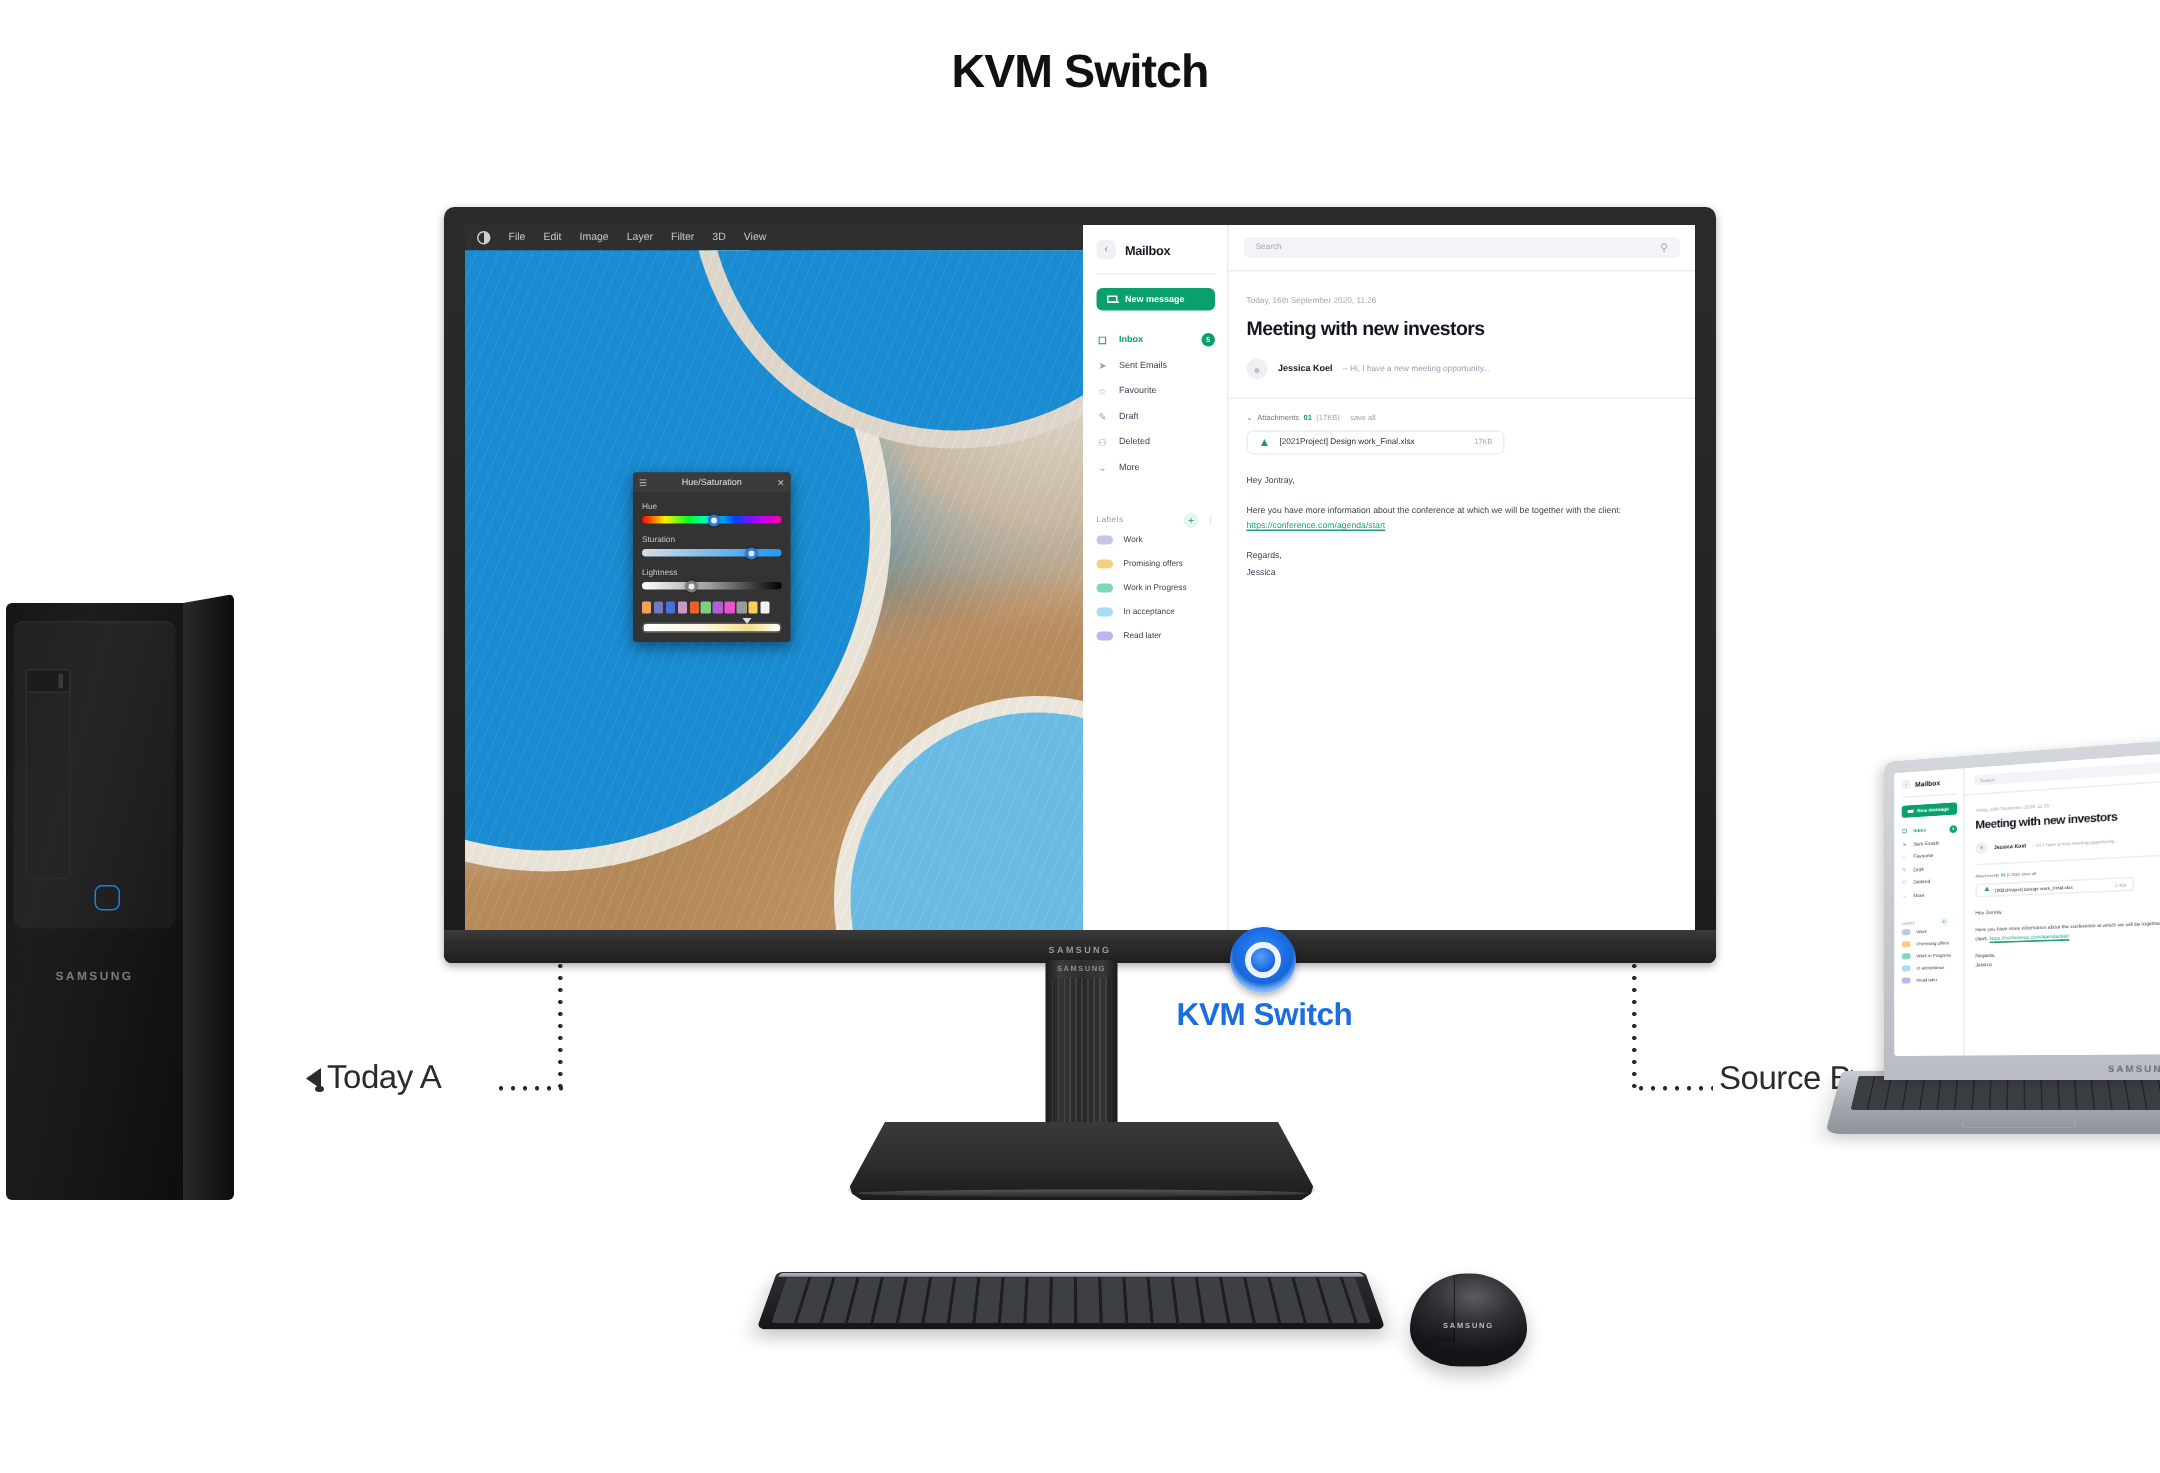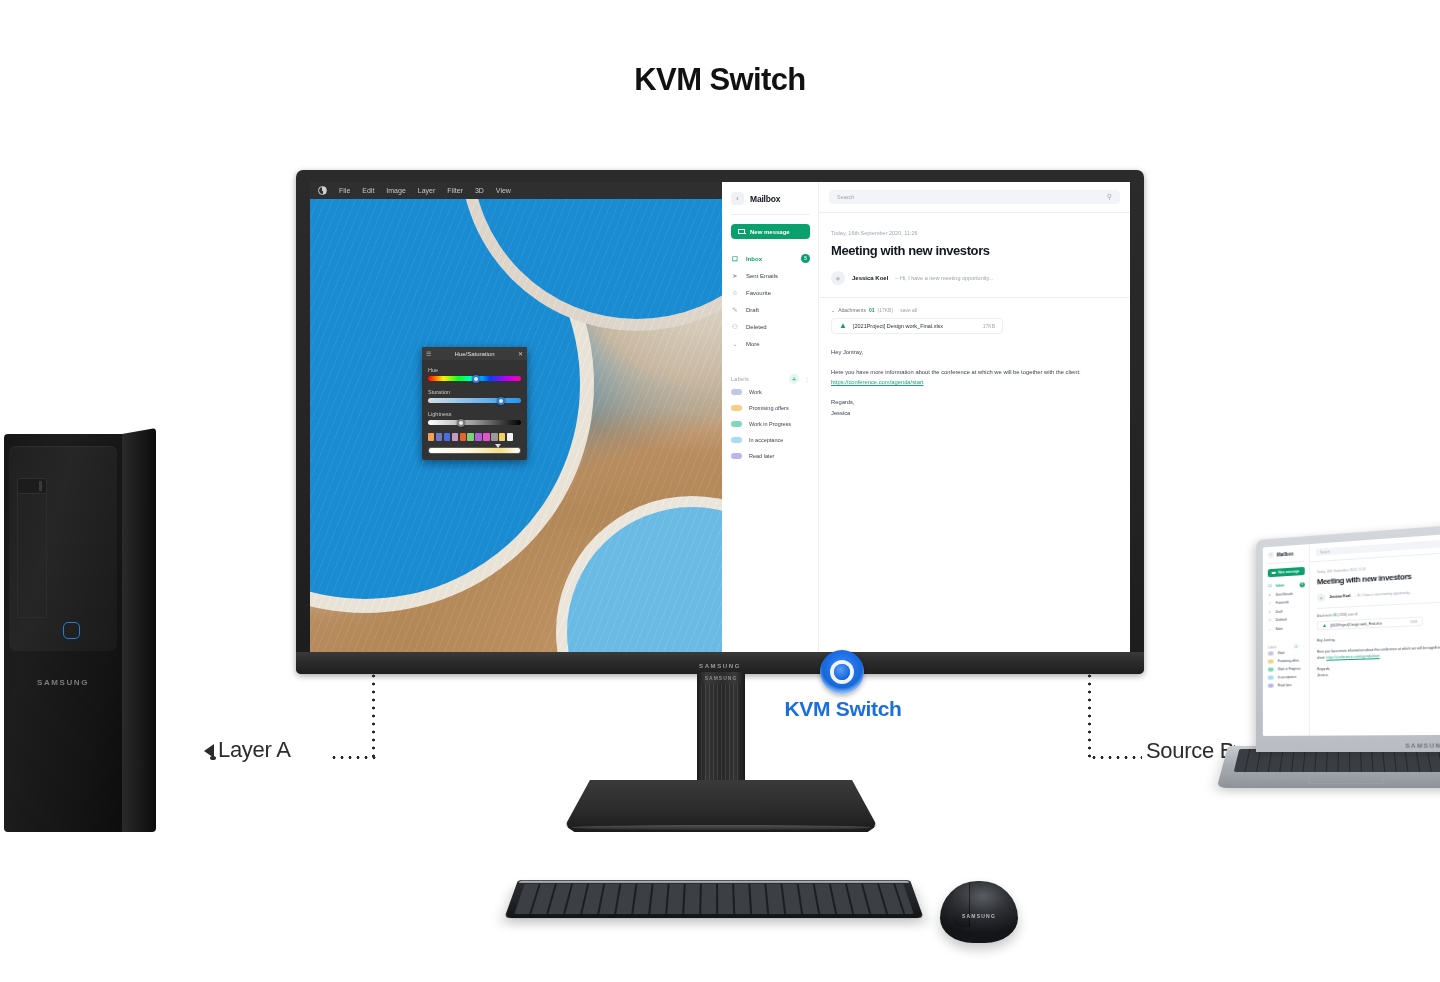--- a/index.html
+++ b/index.html
@@ -2,21 +2,21 @@
 <html><head>
 <meta charset="utf-8">
 <style>
   * { box-sizing: border-box; margin: 0; padding: 0; }
   html, body {
     width: 1440px; height: 982px;
     background: #ffffff;
     font-family: "Liberation Sans", sans-serif;
     overflow: hidden;
   }
-  #stage { position: relative; width: 1440px; height: 938px; background:#fff;margin-top:32px; }
+  #stage { position: relative; width: 1440px; height: 938px; background:#fff; }
 
   
   .page-title {
     position: absolute; top: 30px; left: 0; width: 1440px;
     text-align: center;
     font-size: 31px; font-weight: 600; letter-spacing: -0.6px;
     color: #111111;
   }
 
   
@@ -612,21 +612,21 @@
   </div>
   <div class="stand-base"></div>
 
   <div class="kvm-btn">
     <i></i>
   </div>
   <div class="kvm-label">KVM Switch</div>
 
   <div class="tri-left"></div>
   <div class="dot-a"></div>
-  <div class="src-label src-a-label">Layer A</div>
+  <div class="src-label src-a-label">Today A</div>
   <div class="dline-h" style="left:330px; top:724px; width:48px;"></div>
   <div class="dline-v" style="left:372px; top:640px; height:88px;"></div>
 
   <div class="dline-v" style="left:1088px; top:640px; height:88px;"></div>
   <div class="dline-h" style="left:1090px; top:724px; width:52px;"></div>
   <div class="src-label src-b-label">Source B</div>
   <div class="dot-b"></div>
   <div class="tri-right"></div>
 
   <div class="tower">

